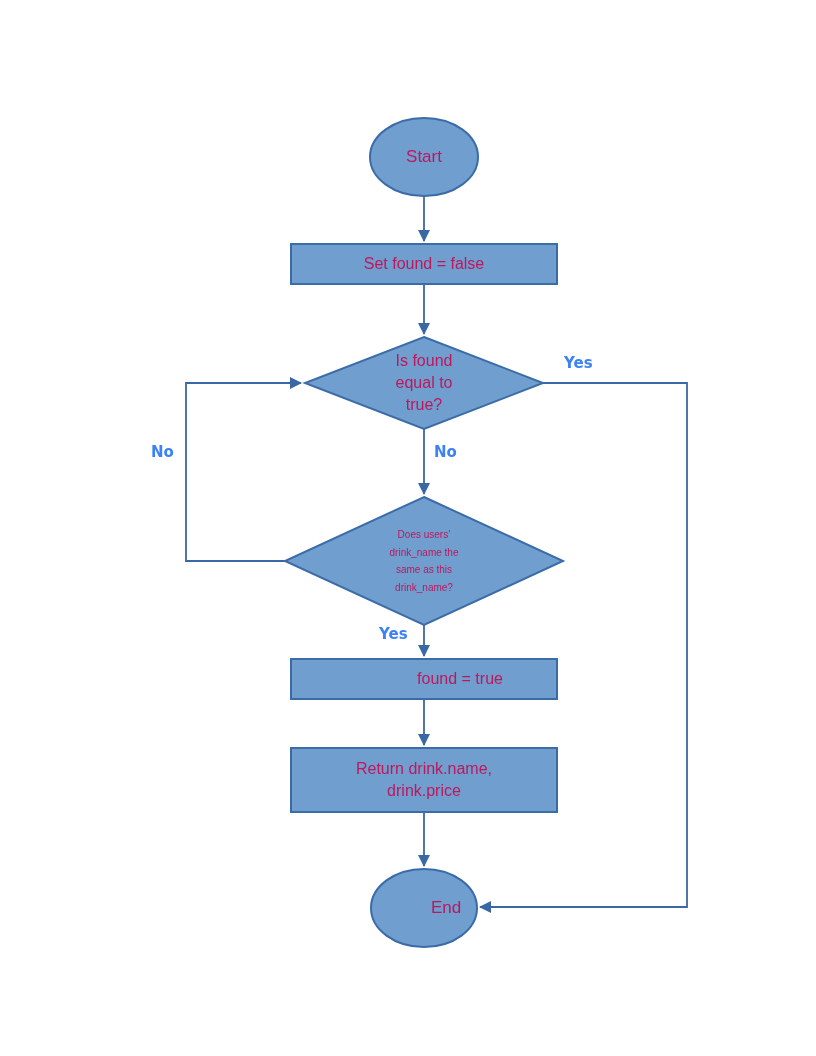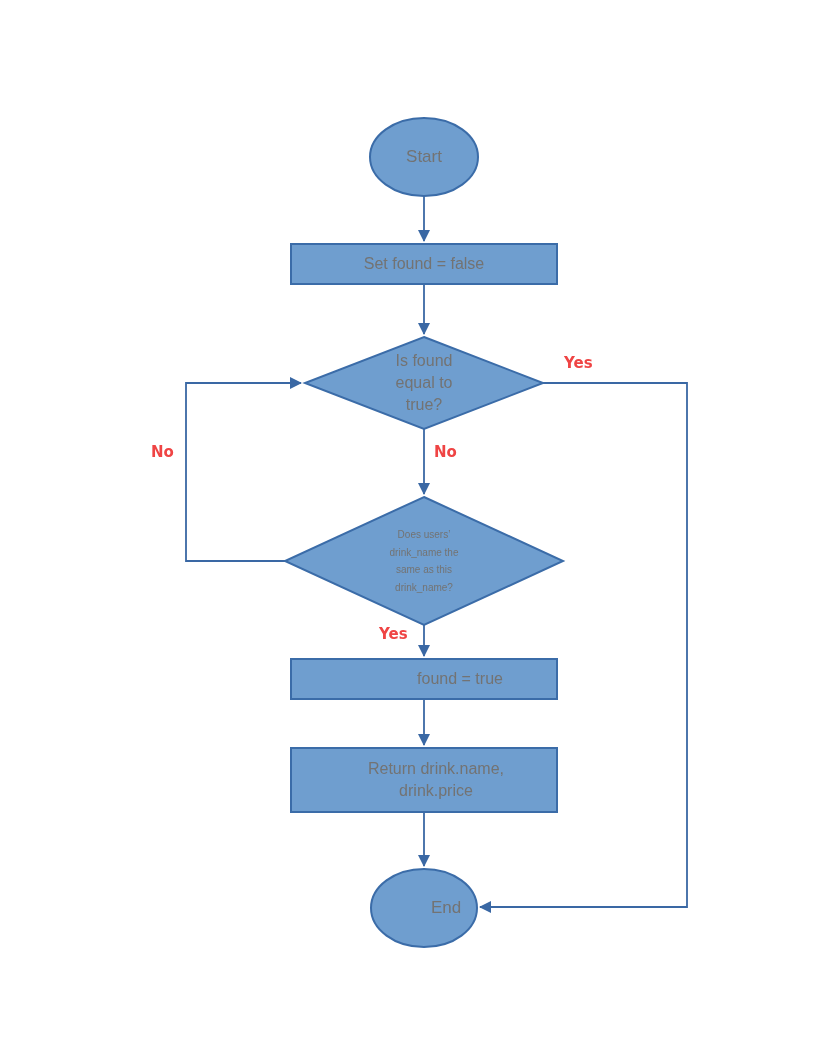--- a/index.html
+++ b/index.html
@@ -14,35 +14,35 @@
   }
   .chart-svg { position: absolute; left: 0; top: 0; }
   .shape { fill: #6F9ECF; stroke: #3B6CA8; stroke-width: 2; }
   .connector { fill: none; stroke: #3A68A4; stroke-width: 1.8; }
   .node-label {
     position: absolute;
     display: flex;
     align-items: center;
     justify-content: center;
     text-align: center;
-    color: #737373;
+    color: #be185d;
     white-space: pre-line;
     font-size: 16px;
     line-height: 22px;
     pointer-events: none;
   }
   .node-label.terminator { font-size: 17px; }
   .node-label.small { font-size: 10px; line-height: 17.5px; }
   .edge-label {
     position: absolute;
     font-family: "DejaVu Sans", sans-serif;
     font-weight: bold;
     font-size: 15px;
     line-height: 17px;
-    color: #ef4444;
+    color: #3b82f6;
     pointer-events: none;
   }
 </style>
 </head>
 <body>
 
 <div class="page">
 
   <svg class="chart-svg" width="816" height="1056" viewBox="0 0 816 1056">
     <defs>
@@ -77,21 +77,21 @@
 
   <div class="node-label" style="left:291px; top:244px; width:266px; height:40px;">Set found = false</div>
 
   <div class="node-label small" style="left:285px; top:497px; width:278px; height:128px;">Does users’
 drink_name the
 same as this
 drink_name?</div>
 
   <div class="node-label" style="left:291px; top:659px; width:266px; height:40px;padding-left:36px;">found = true</div>
 
-  <div class="node-label" style="left:291px; top:748px; width:266px; height:64px;padding-left:12px;">Return drink.name,
+  <div class="node-label" style="left:291px; top:748px; width:266px; height:64px;">Return drink.name,
 drink.price</div>
 
   <div class="node-label terminator" style="left:393px; top:869px; width:106px; height:78px;">End</div>
 
   <div class="edge-label" style="left:564px; top:355px;">Yes</div>
 
   <div class="edge-label" style="left:434px; top:444px;">No</div>
 
   <div class="edge-label" style="left:151px; top:444px;">No</div>
 

